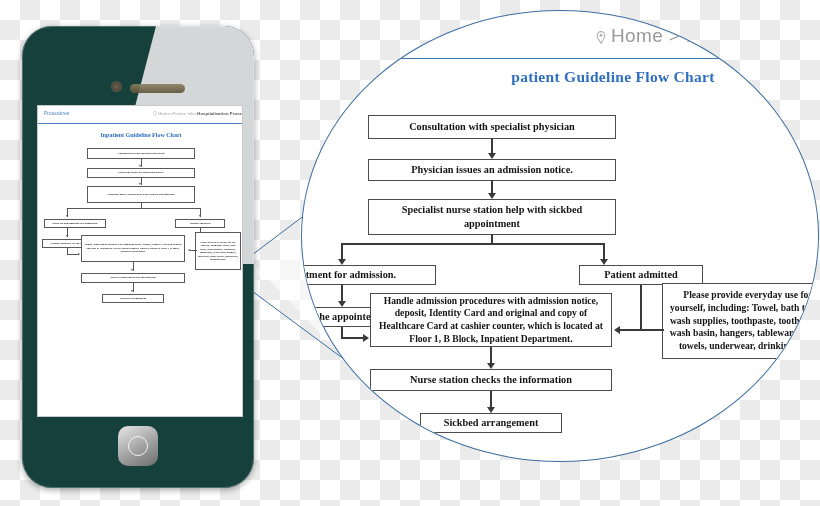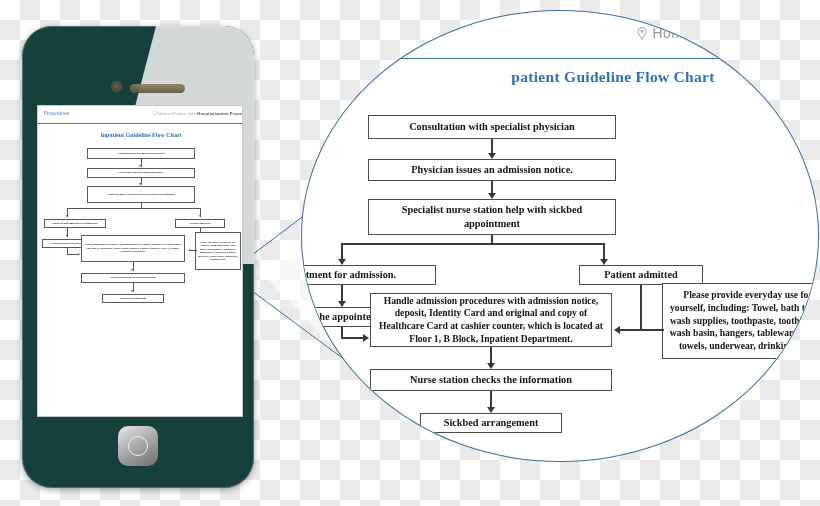--- a/index.html
+++ b/index.html
@@ -30,21 +30,21 @@
   
   .zpage{position:absolute;left:0;top:0;width:518px;height:452px;}
   .ztopbar{
     position:absolute;left:-40px;top:0;width:600px;height:48px;
     border-bottom:1.4px solid #3f77b5;
     box-sizing:border-box;
   }
   .zcrumb{
     position:absolute;right:44px;top:14px;
     font-family:"Liberation Sans",sans-serif;
-    font-size:14px;color:#9a9a9a;letter-spacing:.4px;white-space:nowrap;
+    font-size:19px;color:#9a9a9a;letter-spacing:.4px;white-space:nowrap;
   }
   .pin{display:inline-block;width:10px;height:13px;position:relative;top:2px;margin-right:5px;}
   .ztitle{
     position:absolute;top:57px;left:0;width:518px;text-align:center;
     font-size:15.5px;font-weight:bold;color:#2f6fc0;
     letter-spacing:.3px;
     transform:translateX(52px);
     white-space:nowrap;
   }
 

